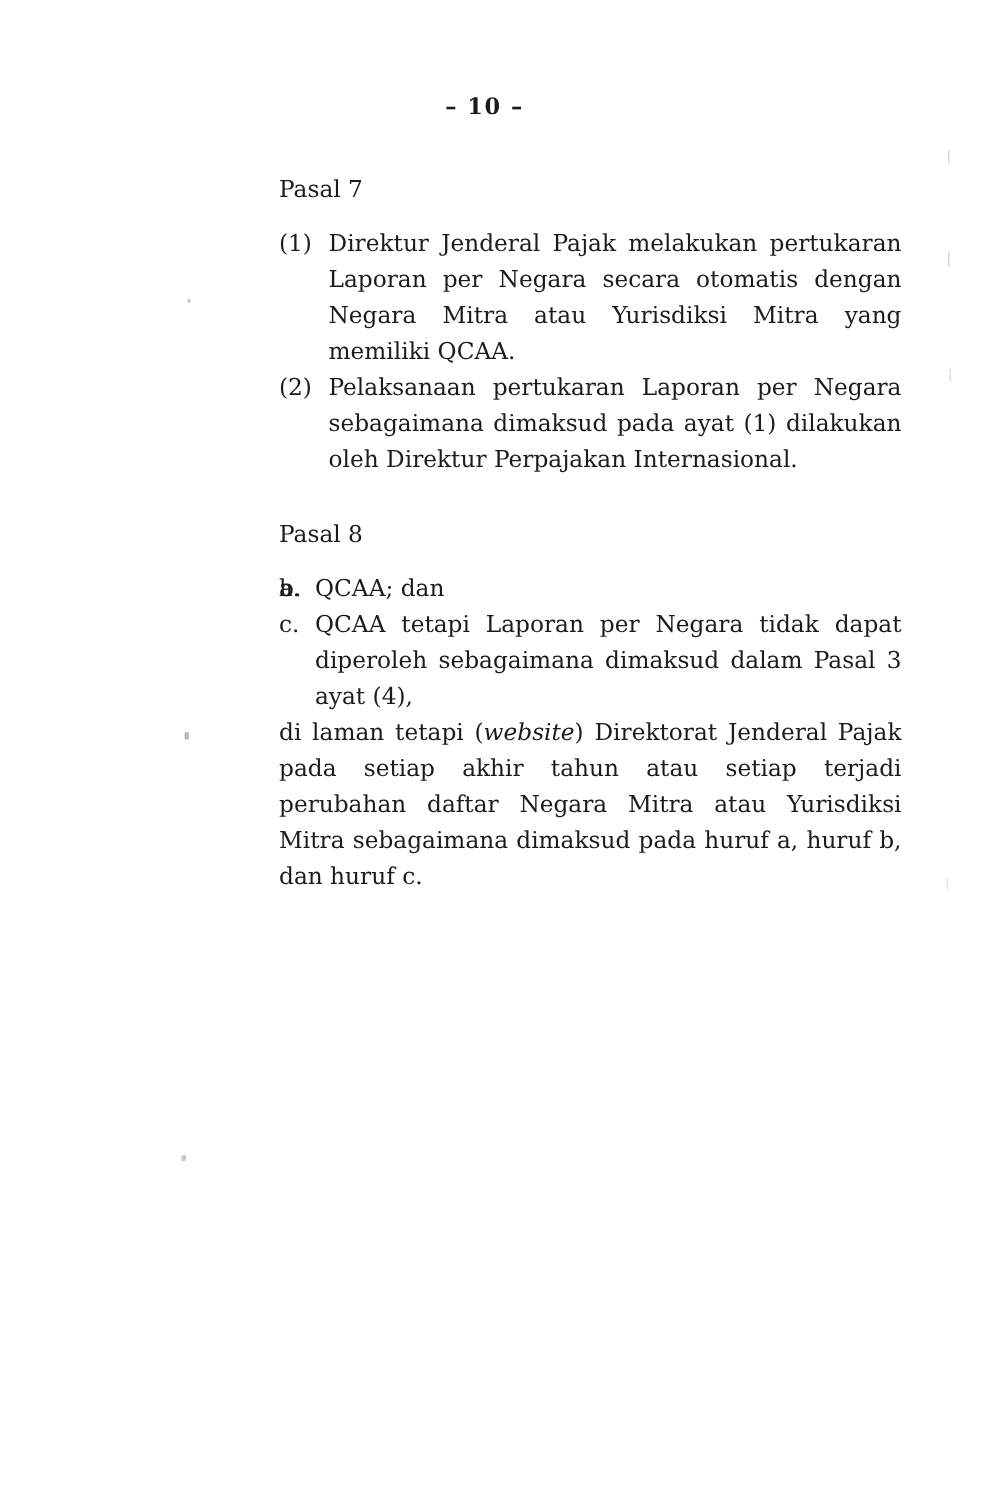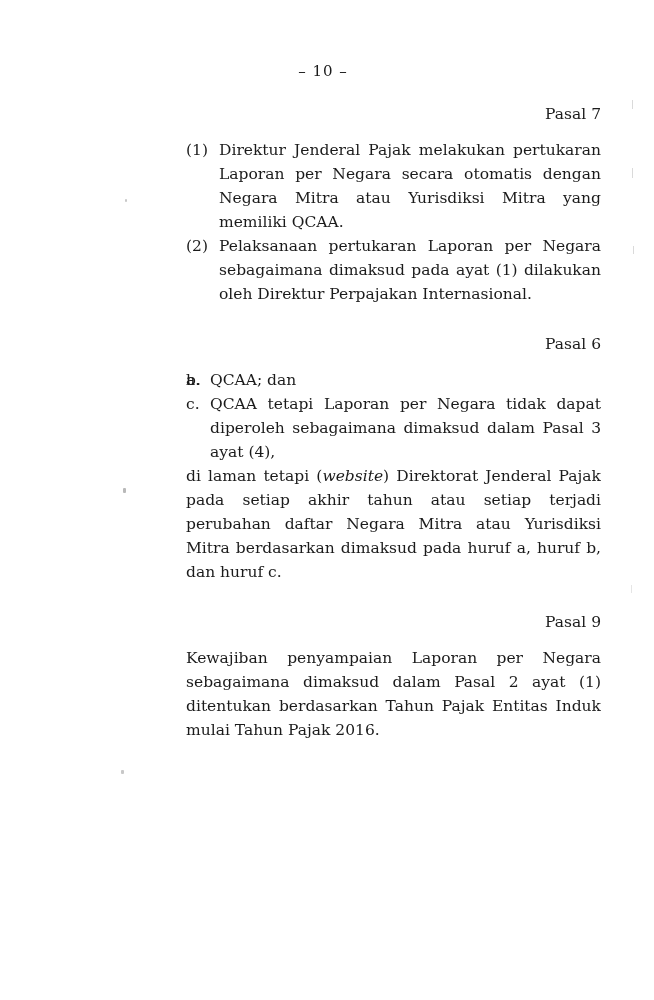--- a/index.html
+++ b/index.html
@@ -7,30 +7,30 @@
     position:relative;
     width:654px;height:1000px;
     background:#ffffff;
     font-family:"DejaVu Serif","Liberation Serif",serif;
     color:#1b1b1b;
     overflow:hidden;
   }
   .page-number{
     position:absolute;top:62px;left:0;right:8px;
     text-align:center;
-    font-size:15px;letter-spacing:1px;
+    font-size:15px;letter-spacing:1px;font-weight:bold;
   }
   .content{
     position:absolute;left:186px;top:97px;width:415px;
     font-size:15.5px;line-height:24px;
   }
   .pasal-heading{
-    text-align:right;
+    text-align:left;
     font-size:15.5px;font-weight:normal;
-    margin:5px 0 12px 0;
+    margin:17px 0 12px 0;
   }
   .section{margin:0;}
   .section + .section{margin-top:26px;}
   .para{margin:0;text-align:justify;}
   .num-list,.alpha-list{margin:0;padding:0;list-style:none;}
   .num-item{position:relative;padding-left:33px;text-align:justify;}
   .num-item .marker{position:absolute;left:0;top:0;}
   .alpha-item{position:relative;padding-left:24px;text-align:justify;}
   .alpha-item .marker{position:absolute;left:0;top:0;}
   .closing i{font-style:italic;}
@@ -62,41 +62,37 @@
           <span>Direktur Jenderal Pajak melakukan pertukaran Laporan per Negara secara otomatis dengan Negara Mitra atau Yurisdiksi Mitra yang memiliki QCAA.</span>
         </div>
         <div class="num-item">
           <span class="marker">(2)</span>
           <span>Pelaksanaan pertukaran Laporan per Negara sebagaimana dimaksud pada ayat (1) dilakukan oleh Direktur Perpajakan Internasional.</span>
         </div>
       </div>
     </div>
 
     <div class="section">
-      <h2 class="pasal-heading">Pasal 6</h2>
+      <h2 class="pasal-heading">Pasal 8</h2>
       <div class="alpha-list">
         <div class="alpha-item">
           <span class="marker">a.</span>
         </div>
         <div class="alpha-item">
           <span class="marker">b.</span>
           <span>QCAA; dan</span>
         </div>
         <div class="alpha-item">
           <span class="marker">c.</span>
           <span>QCAA tetapi Laporan per Negara tidak dapat diperoleh sebagaimana dimaksud dalam Pasal 3 ayat (4),</span>
         </div>
       </div>
-      <p class="para closing"><span>di laman tetapi (</span><i>website</i><span>) Direktorat Jenderal Pajak pada setiap akhir tahun atau setiap terjadi perubahan daftar Negara Mitra atau Yurisdiksi Mitra berdasarkan dimaksud pada huruf a, huruf b, dan huruf c.</span></p>
+      <p class="para closing"><span>di laman tetapi (</span><i>website</i><span>) Direktorat Jenderal Pajak pada setiap akhir tahun atau setiap terjadi perubahan daftar Negara Mitra atau Yurisdiksi Mitra sebagaimana dimaksud pada huruf a, huruf b, dan huruf c.</span></p>
     </div>
 
-    <div class="section">
-      <h2 class="pasal-heading">Pasal 9</h2>
-      <p class="para">Kewajiban penyampaian Laporan per Negara sebagaimana dimaksud dalam Pasal 2 ayat (1) ditentukan berdasarkan Tahun Pajak Entitas Induk mulai Tahun Pajak 2016.</p>
-    </div>
 
   </div>
 
   <div class="speck speck-1"></div>
   <div class="speck speck-2"></div>
   <div class="speck speck-3"></div>
   <div class="tick tick-1"></div>
   <div class="tick tick-2"></div>
   <div class="tick tick-3"></div>
   <div class="tick tick-4"></div>

